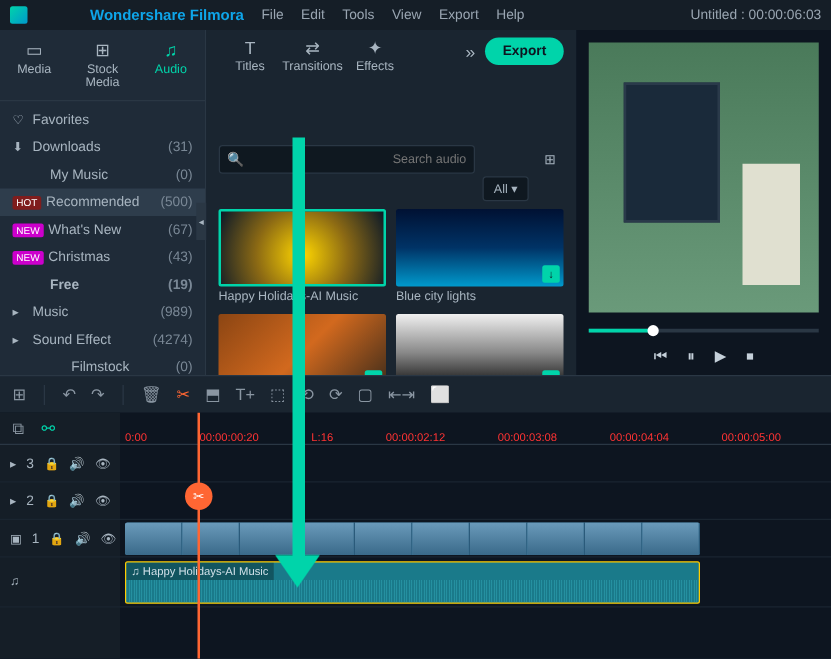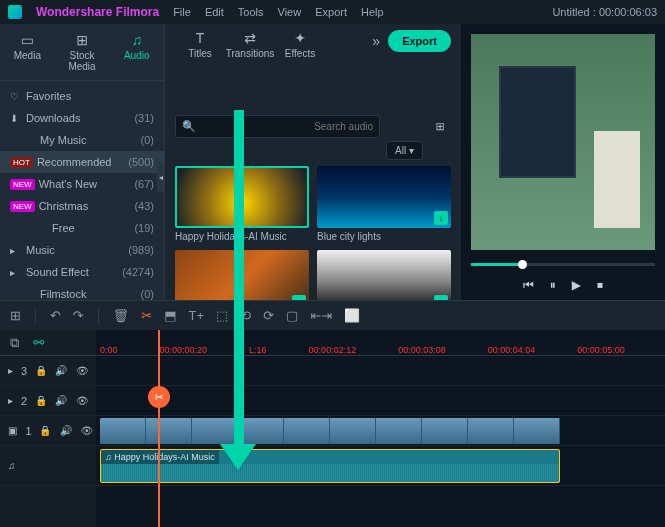--- a/index.html
+++ b/index.html
@@ -1,19 +1,19 @@
 <!DOCTYPE html>
 <html><head>
 <meta charset="utf-8">
 <style>
 * { margin:0; padding:0; box-sizing:border-box; font-family:Arial,sans-serif; }
 body { width:665px; height:527px; background:#1a2530; overflow:hidden; color:#a8b5c0; font-size:11px; position:relative; }
 .titlebar { height:24px; background:#151e27; display:flex; align-items:center; padding:0 8px; gap:14px; }
 .logo { width:14px; height:14px; background:linear-gradient(135deg,#00d4aa,#0099cc); border-radius:2px; }
-.app-name { color:#d946ef; font-size:12px; font-weight:600; }
+.app-name { color:#0ea5e9; font-size:12px; font-weight:600;margin-left:36px; }
 .menu-item { color:#9aa6b2; font-size:11px; cursor:pointer; }
 .title-right { margin-left:auto; color:#9aa6b2; font-size:11px; }
 .main { display:flex; height:276px; }
 .left-panel { width:165px; background:#1f2b38; display:flex; flex-direction:column; border-right:1px solid #2a3744; }
 .tab-row { display:flex; padding:6px 0; border-bottom:1px solid #2a3744; }
 .tab { flex:1; text-align:center; font-size:10px; cursor:pointer; padding:2px 0; }
 .tab.active { color:#00d4aa; }
 .tab-icon { font-size:14px; display:block; margin-bottom:2px; }
 .sidebar { flex:1; overflow:auto; padding:4px 0; }
 .sb-item { display:flex; align-items:center; padding:5px 10px; cursor:pointer; font-size:11px; }
@@ -127,36 +127,36 @@
         <div class="sb-item">
           <span class="badge new">NEW</span>
           <span>What's New</span>
           <span class="sb-count">(67)</span>
         </div>
         <div class="sb-item">
           <span class="badge new">NEW</span>
           <span>Christmas</span>
           <span class="sb-count">(43)</span>
         </div>
-        <div class="sb-item" style="padding-left: 36px;">
+        <div class="sb-item" style="padding-left: 24px; font-weight: bold;">
           <span class="sb-icon"></span>
           <span>Free</span>
           <span class="sb-count">(19)</span>
         </div>
         <div class="sb-item">
           <span class="sb-icon">▸</span>
           <span>Music</span>
           <span class="sb-count">(989)</span>
         </div>
         <div class="sb-item">
           <span class="sb-icon">▸</span>
           <span>Sound Effect</span>
           <span class="sb-count">(4274)</span>
         </div>
-        <div class="sb-item" style="padding-left: 24px; justify-content: flex-end;">
+        <div class="sb-item" style="padding-left: 41px; justify-content: flex-end;">
           <span class="sb-icon"></span>
           <span>Filmstock</span>
           <span class="sb-count">(0)</span>
         </div>
       </div>
   </div>
 
   <div class="mid-panel">
     <div class="mid-top">
       <div class="mid-tab"><span class="tab-icon">T</span><span>Titles</span></div>

